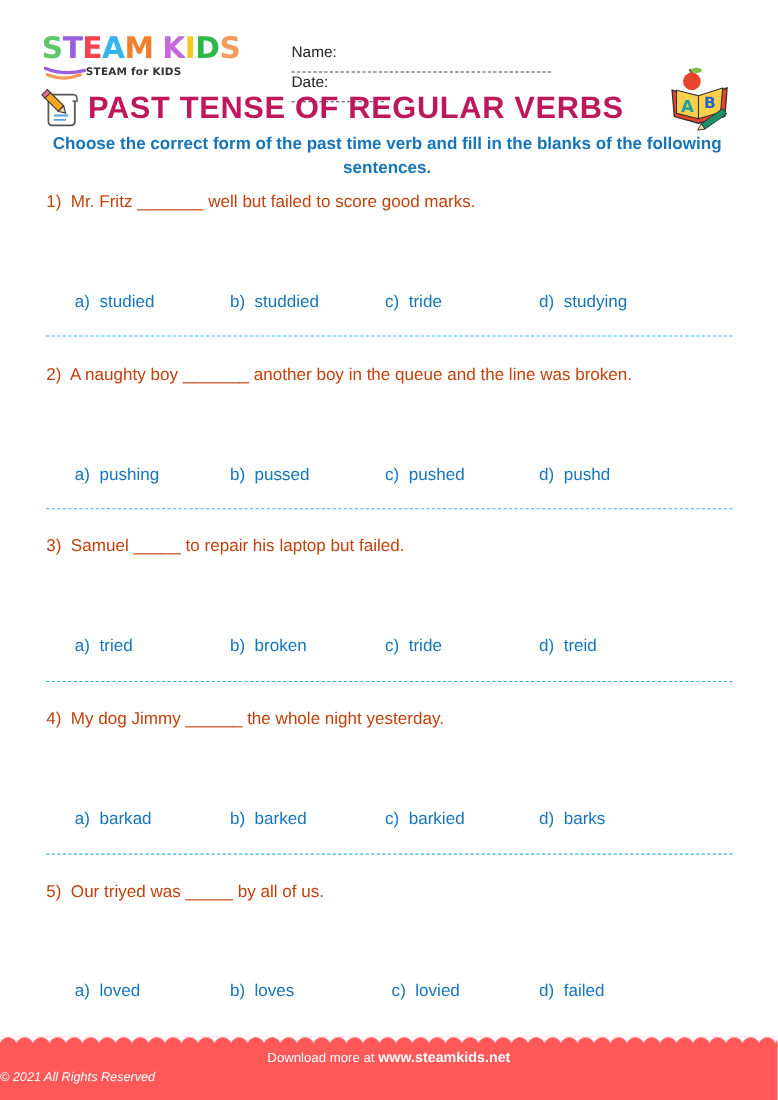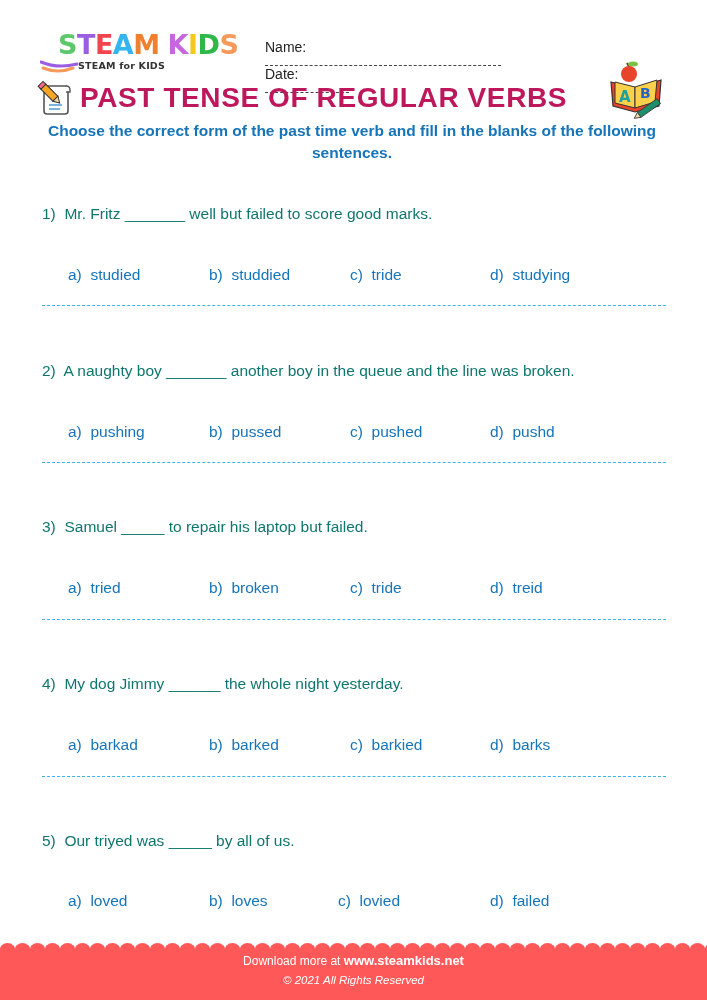--- a/index.html
+++ b/index.html
@@ -1,45 +1,45 @@
 <!DOCTYPE html>
 <html><head>
 <meta charset="utf-8">
 <style>
   html, body { margin:0; padding:0; }
   body { width:707px; height:1000px; background:#ffffff; position:relative; overflow:hidden; font-family:"Liberation Sans", sans-serif; }
   .abs { position:absolute; }
 
   
   .logo { left:38px; top:30px; width:200px; height:45px; }
-  .logo-word { position:absolute; left:0; top:0; font-family:"DejaVu Sans", sans-serif; font-weight:bold; font-size:27px; letter-spacing:-0.5px; line-height:30px; white-space:nowrap;margin-left:20px; }
+  .logo-word { position:absolute; left:0; top:0; font-family:"DejaVu Sans", sans-serif; font-weight:bold; font-size:27px; letter-spacing:-0.5px; line-height:30px; white-space:nowrap; }
   .logo-word span { display:inline-block; }
   .logo-sub { position:absolute; left:40px; top:30px; font-family:"DejaVu Sans", sans-serif; font-weight:bold; font-size:9.5px; color:#333; letter-spacing:0.2px; }
   .logo-swoosh { position:absolute; left:2px; top:30px; width:38px; height:14px; }
 
   
   .nameline { left:253px; top:39px; font-size:14px; color:#222; white-space:nowrap; display:flex; align-items:baseline;flex-direction:column; }
   .dots { display:inline-block; border-bottom:1px dashed #444; height:10px; margin-left:6px; }
 
   
   .title-icon { left:36px; top:80px; width:40px; height:36px; }
   .title { left:80px; top:82px; font-size:28px; font-weight:bold; color:#be185d; letter-spacing:0.6px; white-space:nowrap; }
   .book-icon { left:605px; top:58px; width:62px; height:62px; }
 
   .instructions { left:42px; top:120px; width:620px; font-size:15.5px; font-weight:bold; color:#1674b9; line-height:22px;text-align:center; }
 
-  .q { left:42px; font-size:15.5px; color:#0f766e; white-space:nowrap;margin-top:30px; }
+  .q { left:42px; font-size:15.5px; color:#c2410c; white-space:nowrap; }
   .opts { left:68px; font-size:15.5px; color:#1674b9; white-space:nowrap; }
   .opt { position:absolute; top:0; }
   .sep { left:42px; width:624px; height:0; border-top:1.3px dashed #3ab4e8; }
 
   .footer { left:0; top:942px; width:707px; height:58px; }
   .footer-text1 { left:0; width:707px; top:953px; text-align:center; color:#fff; font-size:12px; }
   .footer-text1 b { font-size:13px; font-weight:bold; }
-  .footer-text2 { left:0; width:707px; top:974px; text-align:center; color:#fff; font-size:11.5px; font-style:italic; }
+  .footer-text2 { left:0; width:707px; top:974px; color:#fff; font-size:11.5px; font-style:italic; }
 </style>
 </head>
 <body>
 
 <div class="abs logo">
   <div class="logo-word">
     <span style="color:#5cc86a">S</span><span style="color:#9b5ee3">T</span><span style="color:#f2434f">E</span><span style="color:#35b5ee">A</span><span style="color:#f07f2e">M</span><span style="width:8px"></span><span style="color:#c667e0">K</span><span style="color:#f4c81c">I</span><span style="color:#2fb84a">D</span><span style="color:#f59a5b">S</span>
   </div>
   <svg class="logo-swoosh" viewBox="0 0 38 14">
     <path d="M1 2 Q 18 9 37 4" stroke="#9b5ee3" stroke-width="3" fill="none" stroke-linecap="round"></path>
@@ -134,21 +134,21 @@
 </div>
 <div class="abs sep" style="top:776px"></div>
 
 <div class="abs q" style="top:802px">
   <span>5)</span>&nbsp;
   <span>Our triyed was _____ by all of us.</span>
 </div>
 <div class="abs opts" style="top:892px">
   <span class="opt" style="left:0"><span>a)</span>&nbsp; <span>loved</span></span>
   <span class="opt" style="left:141px"><span>b)</span>&nbsp; <span>loves</span></span>
-  <span class="opt" style="left:270px"><span>c)</span>&nbsp; <span>lovied</span></span>
+  <span class="opt" style="left:288px"><span>c)</span>&nbsp; <span>lovied</span></span>
   <span class="opt" style="left:422px"><span>d)</span>&nbsp; <span>failed</span></span>
 </div>
 
 <svg class="abs footer" viewBox="0 0 707 58" preserveAspectRatio="none">
   <defs>
     <pattern id="scallop" x="0" y="0" width="15" height="10" patternUnits="userSpaceOnUse">
       <circle cx="7.5" cy="9" r="8" fill="#fe5858"></circle>
     </pattern>
   </defs>
   <rect x="0" y="0" width="707" height="10" fill="url(#scallop)"></rect>

